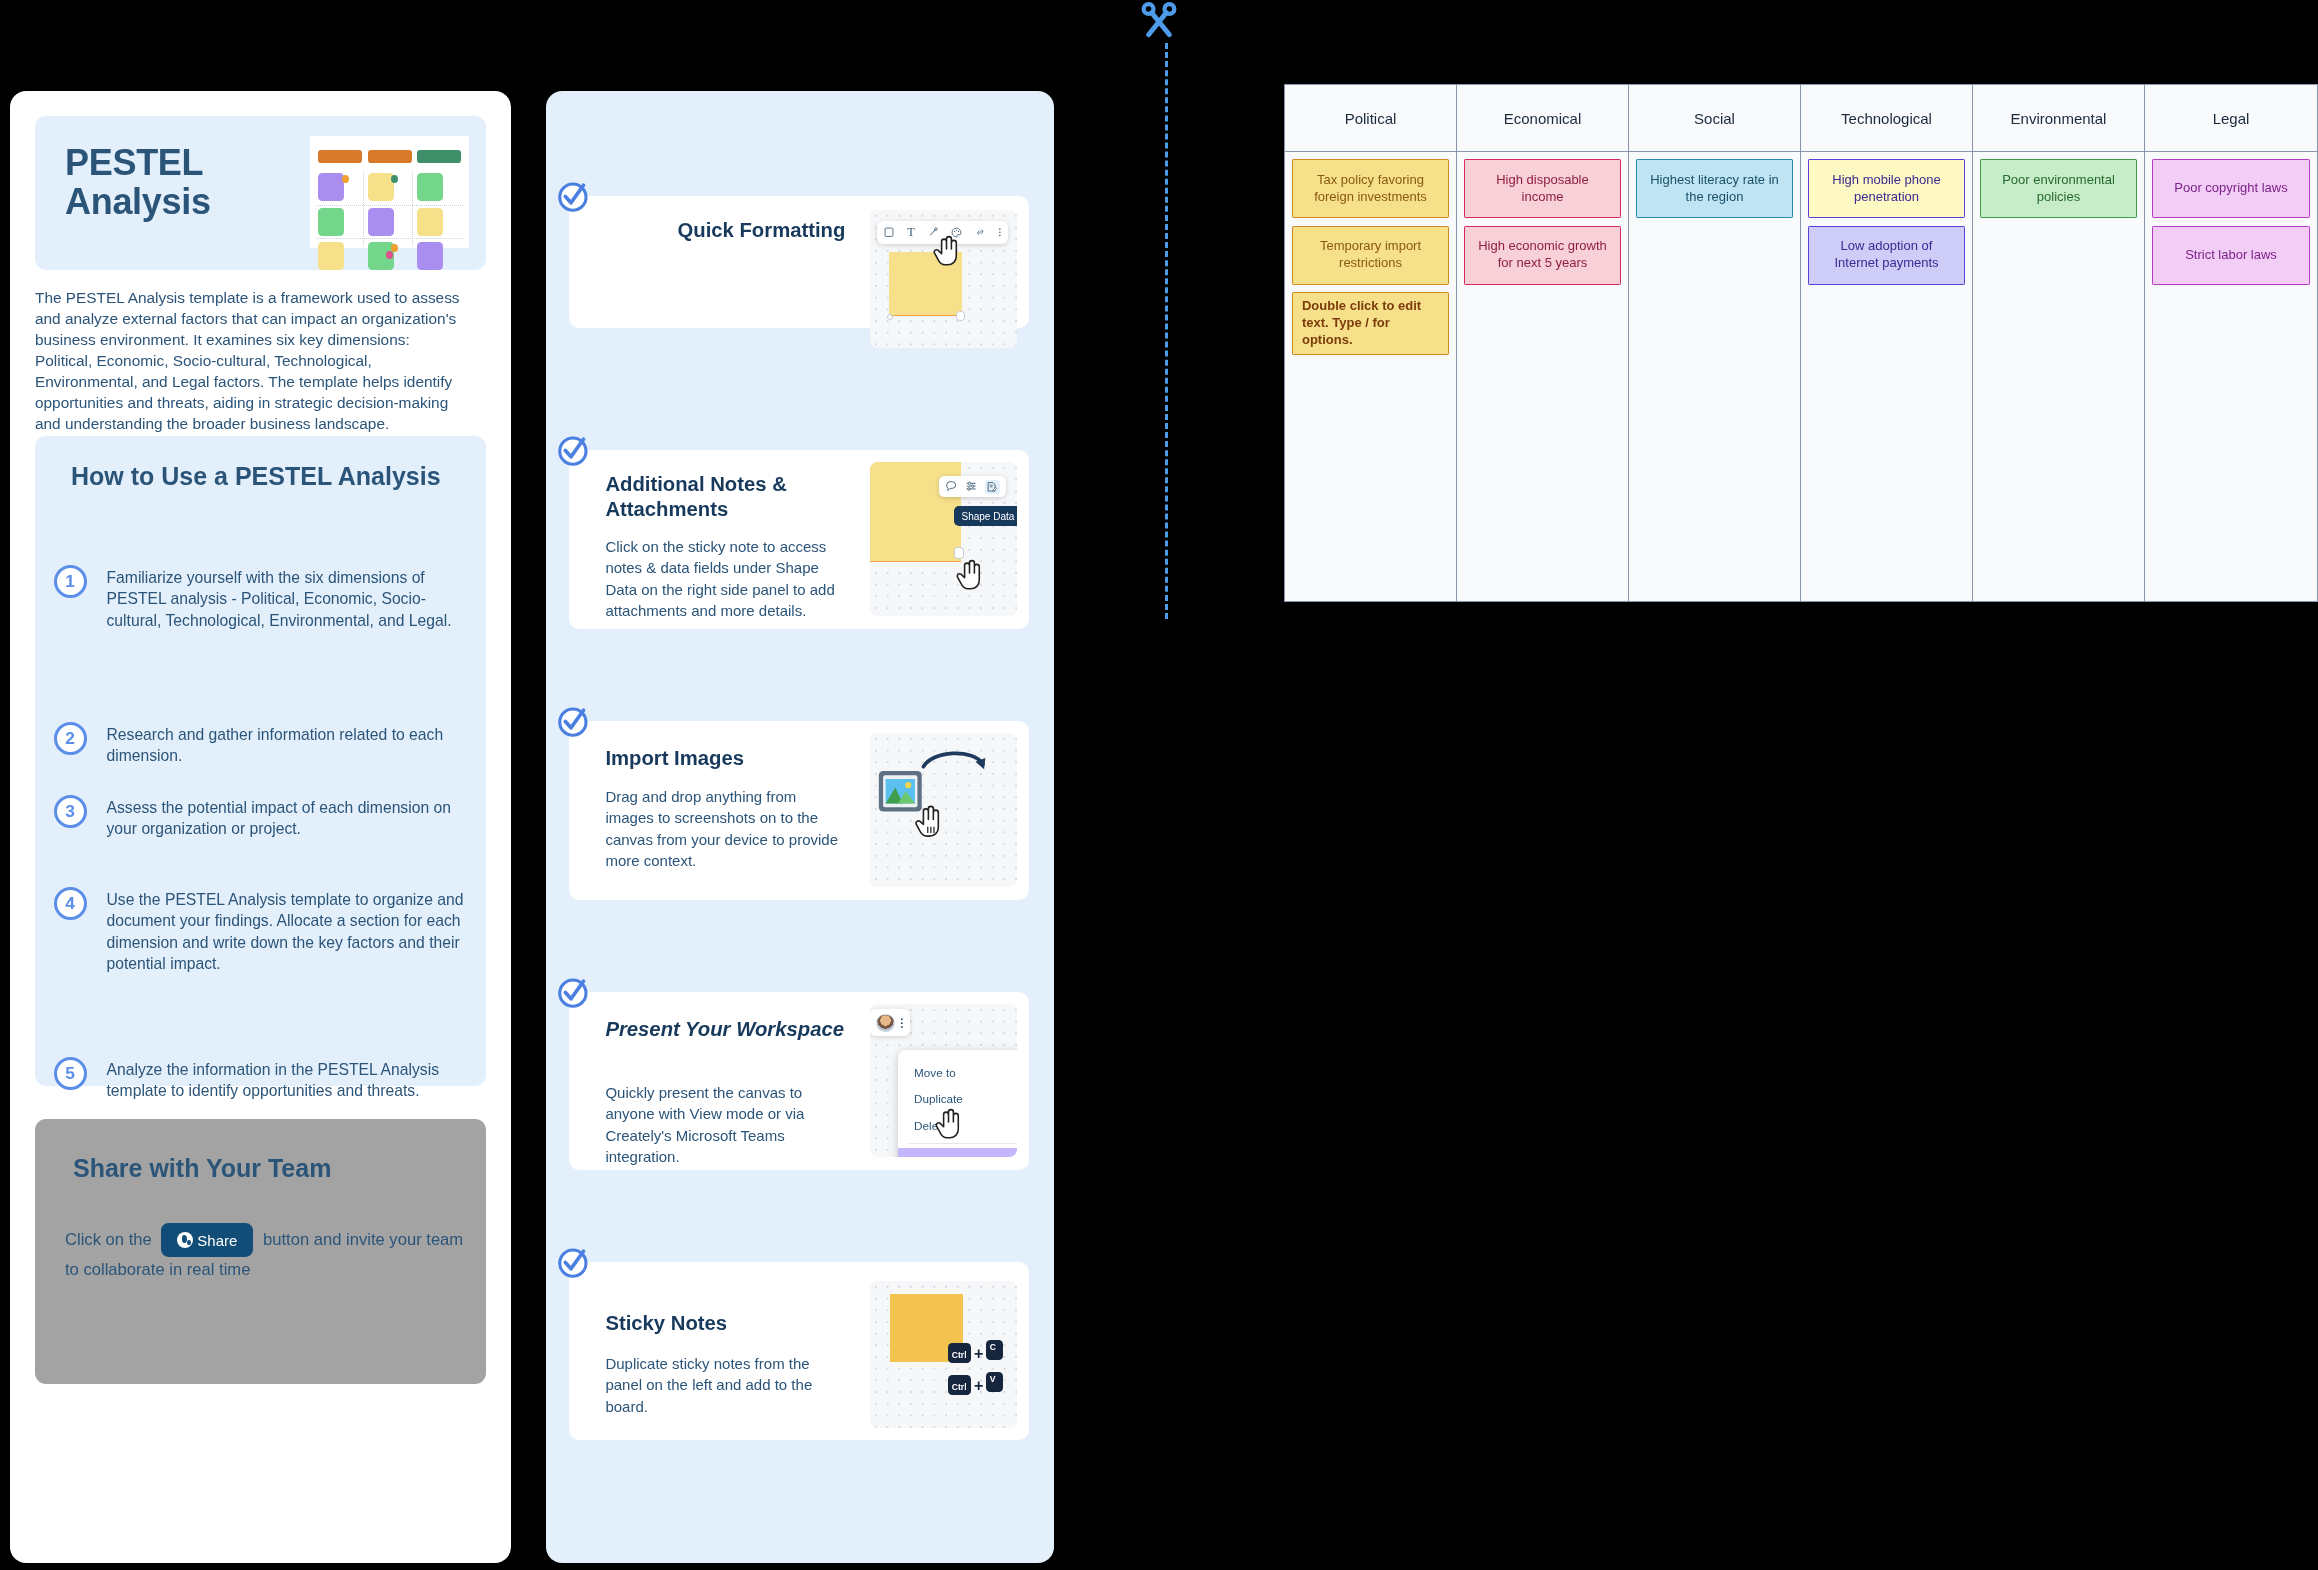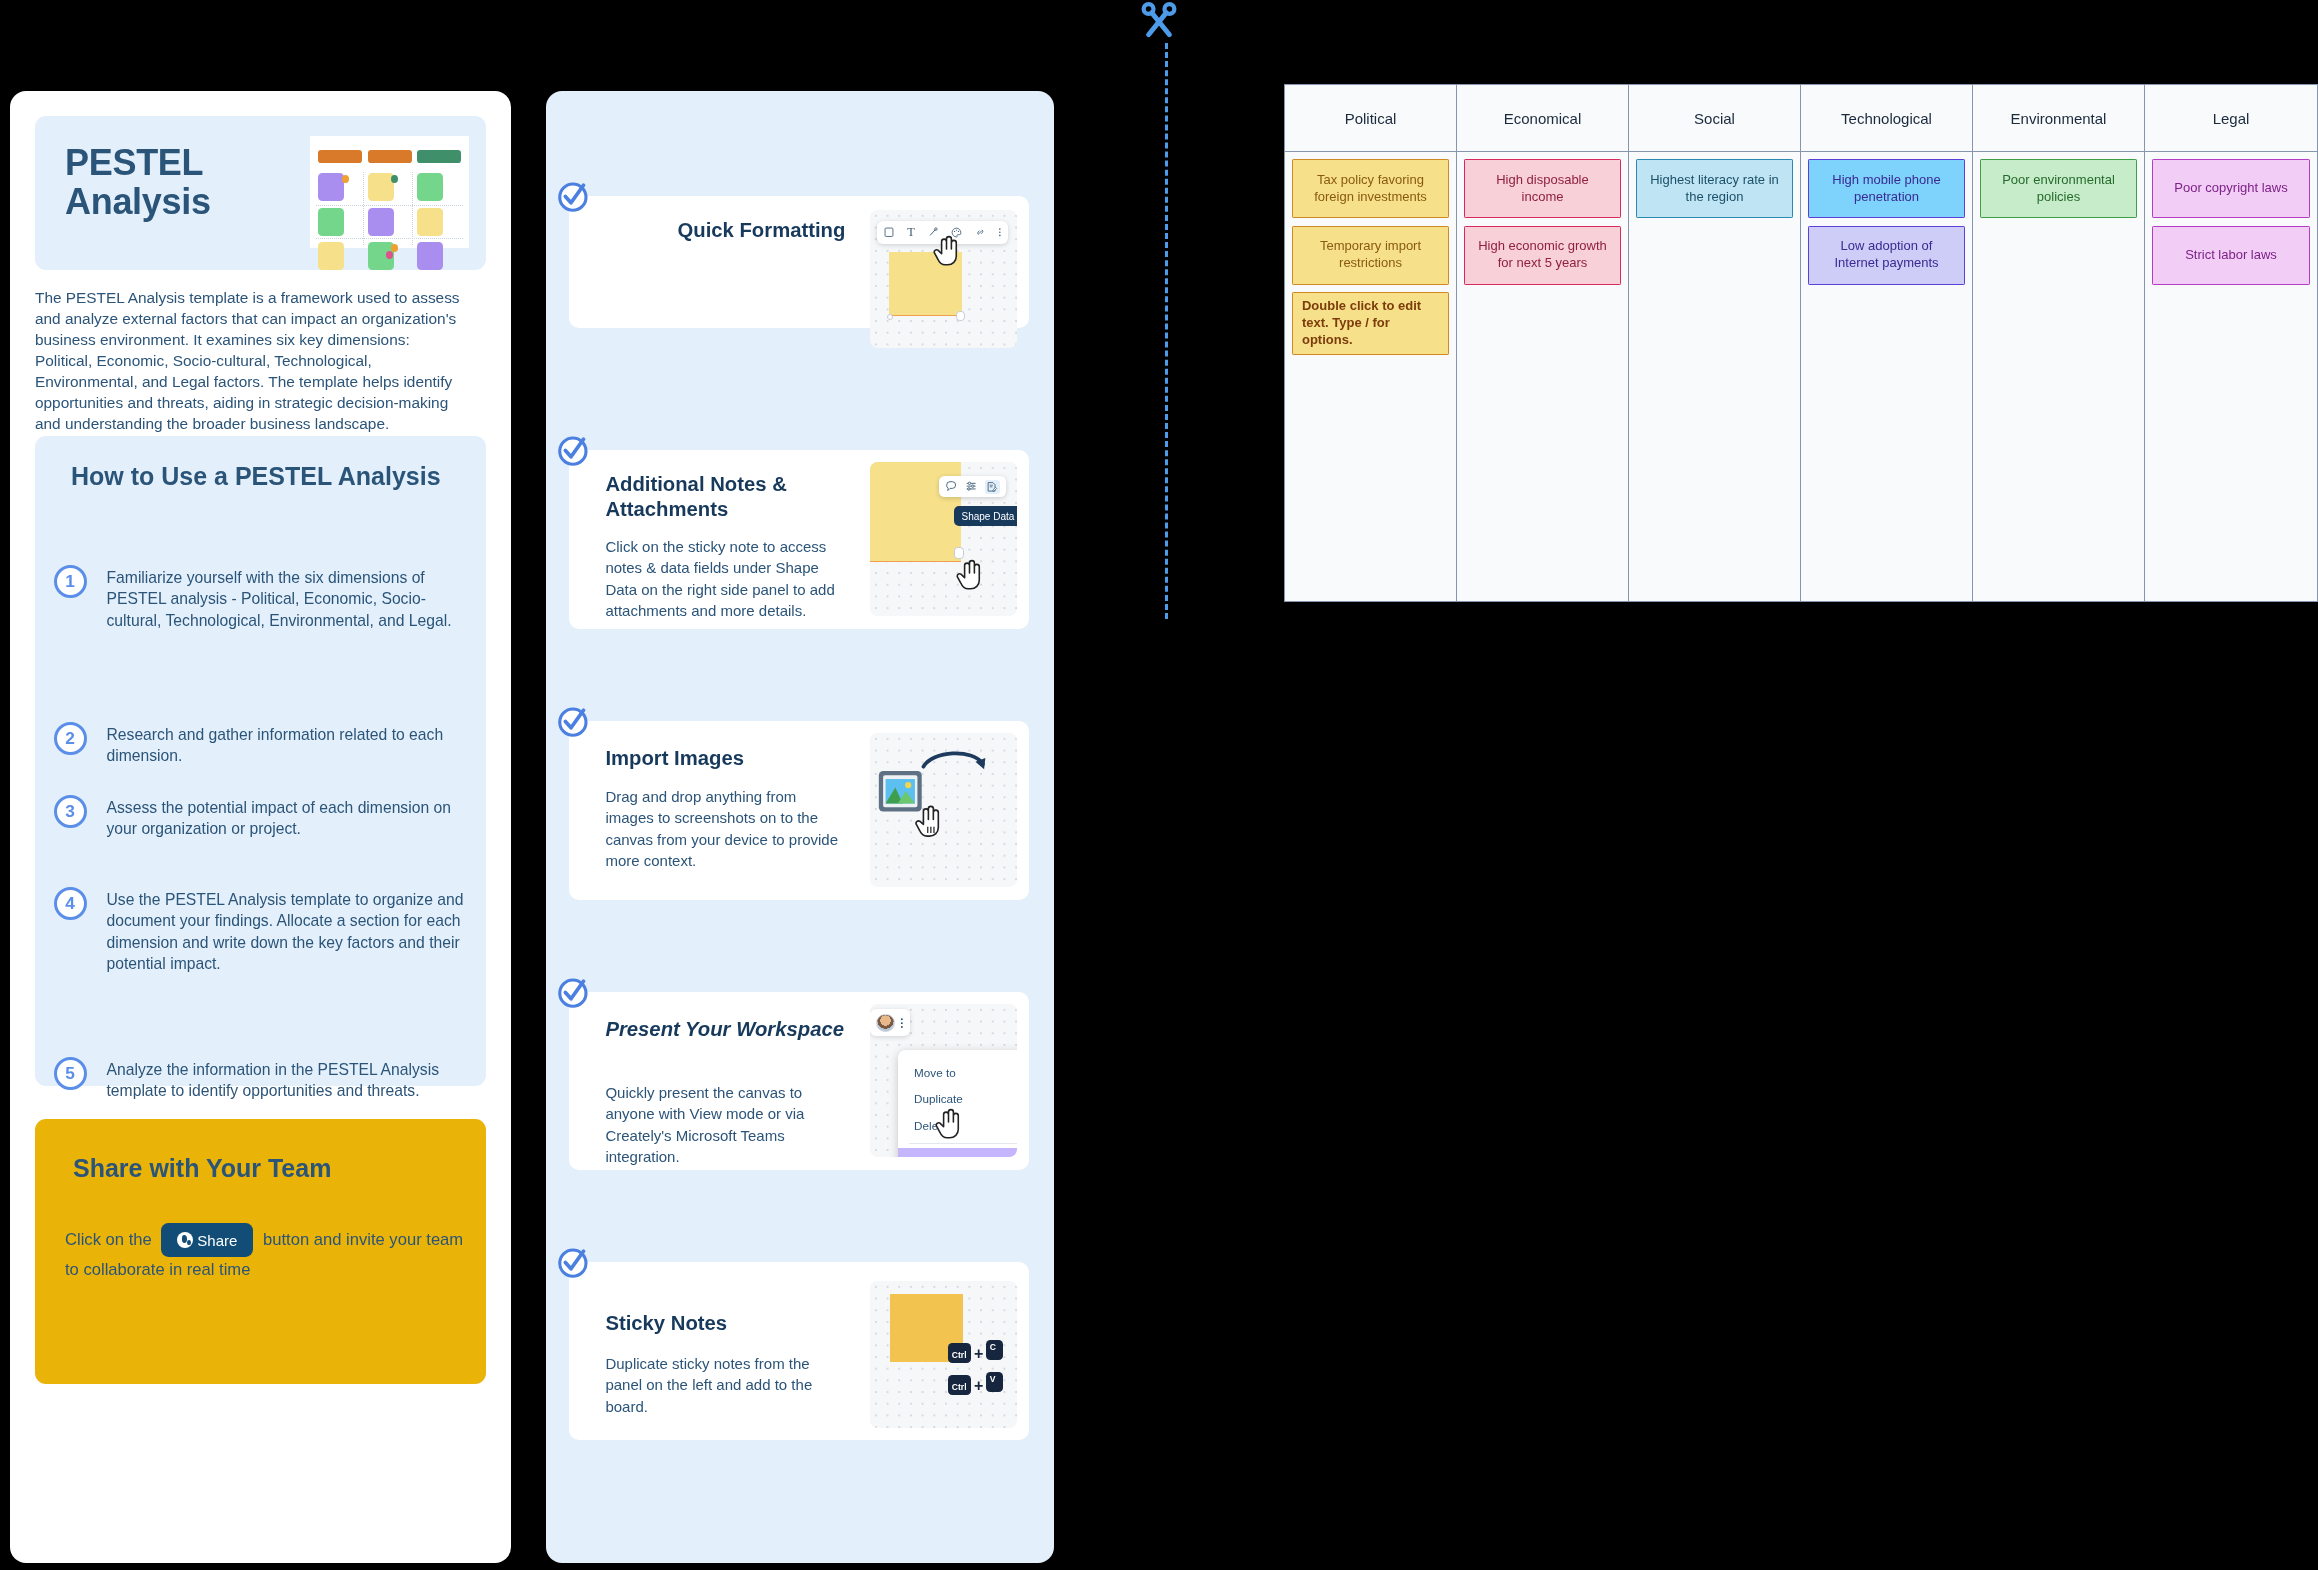--- a/index.html
+++ b/index.html
@@ -64,21 +64,21 @@
     display: flex; align-items: center; justify-content: center;
     margin-top: 1.2px;
   }
   .step-text {
     margin-left: 20px; font-size: 15.7px; line-height: 1.38;
     color: #2b5479; padding-top: 2.5px;
   }
 
   .share-card {
     position: absolute; left: 25px; top: 1028px; width: 451px; height: 265px;
-    background: #eab308; border-radius: 11px;
+    background: #a3a3a3; border-radius: 11px;
   }
   .share-title {
     position: absolute; left: 38px; top: 35px;
     font-size: 25px; font-weight: 700; color: #2b5479;
   }
   .share-body {
     position: absolute; left: 30px; top: 104px; width: 407px;
     font-size: 16.6px; line-height: 1.55; color: #2b5479;
   }
   .share-btn {
@@ -463,21 +463,21 @@
       </div>
       <div class="col">
         <div class="col-head">Social</div>
         <div class="col-body">
           <div class="note" style="background: rgb(191, 229, 244); border-color: rgb(43, 136, 174); color: rgb(28, 79, 104);">Highest literacy rate in the region</div>
         </div>
       </div>
       <div class="col">
         <div class="col-head">Technological</div>
         <div class="col-body">
-          <div class="note" style="background: #7dd3fc; border-color: rgb(91, 63, 214); color: rgb(58, 42, 146);">High mobile phone penetration</div>
+          <div class="note" style="background: #fef9c3; border-color: rgb(91, 63, 214); color: rgb(58, 42, 146);">High mobile phone penetration</div>
           <div class="note" style="background: rgb(205, 205, 248); border-color: rgb(91, 63, 214); color: rgb(58, 42, 146);">Low adoption of Internet payments</div>
         </div>
       </div>
       <div class="col">
         <div class="col-head">Environmental</div>
         <div class="col-body">
           <div class="note" style="background: rgb(199, 236, 201); border-color: rgb(61, 158, 70); color: rgb(38, 107, 46);">Poor environmental policies</div>
         </div>
       </div>
       <div class="col">

